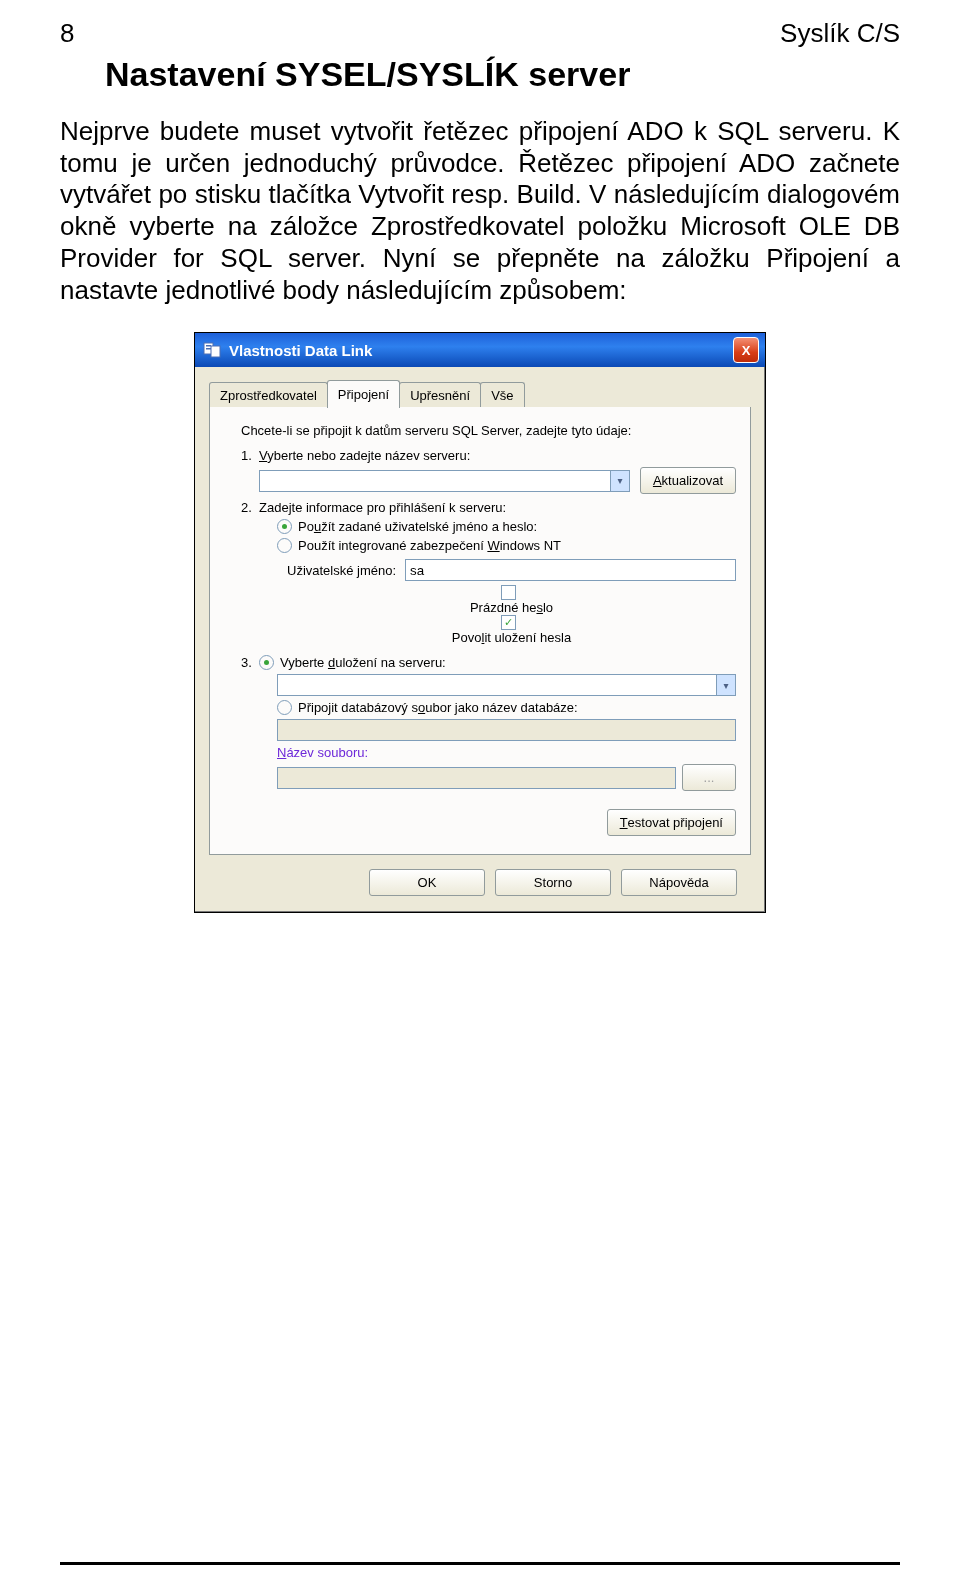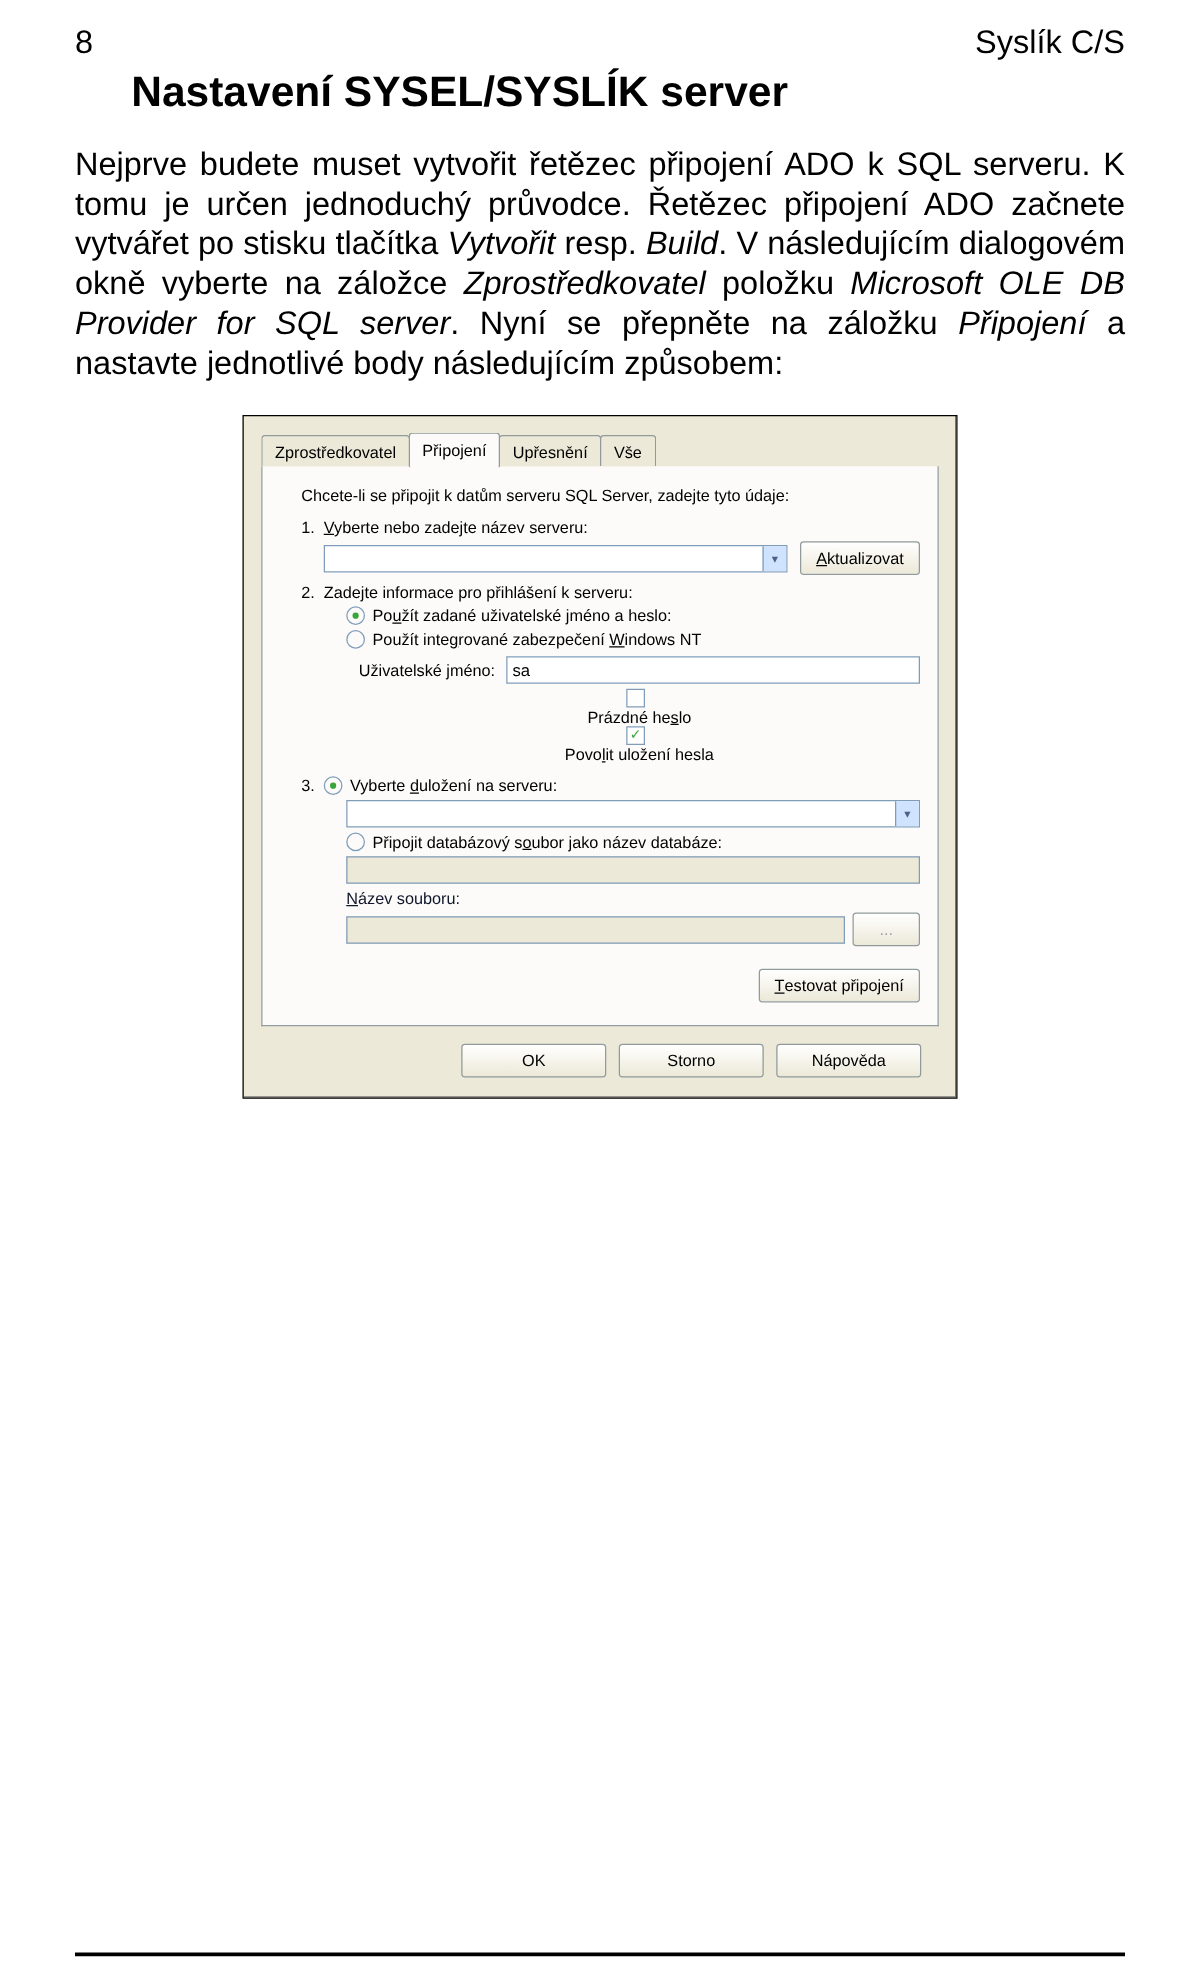--- a/index.html
+++ b/index.html
@@ -3,21 +3,21 @@
 <meta charset="utf-8">
 <style>
   html,body{margin:0;padding:0;background:#fff;}
   body{width:960px;min-height:1590px;font-family:Arial,Helvetica,sans-serif;color:#000;position:relative;box-sizing:border-box;}
   .page{padding:18px 60px 0 60px;}
   .hdr{display:flex;align-items:baseline;font-size:26px;margin-bottom:6px;}
   .hdr .pageno{margin-right:6px;}
   .hdr .apptitle{margin-left:auto;}
   .heading{font-size:34px;font-weight:bold;margin:4px 0 12px 45px;}
   .body{font-size:26px;line-height:1.22;text-align:justify;}
-  .italic{font-style:italic;}
+  .italic{}
   .footer-line{position:absolute;left:60px;right:60px;bottom:25px;border-top:3px solid #000;}
   
   .dlg-wrap{display:flex;justify-content:center;margin-top:26px;}
   .dlg{width:570px;background:#ece9d8;border:1px solid #000;box-shadow:-1px -1px 0 #777 inset;font-family:Tahoma,Arial,sans-serif;font-size:13px;color:#000;}
   .titlebar{height:34px;background:linear-gradient(#1e60d8,#2e80ee 40%,#0b49b5);display:flex;align-items:center;padding:0 6px;color:#fff;font-weight:bold;font-size:15px;}
   .titlebar .ticon{width:22px;height:22px;margin-right:6px;display:flex;align-items:center;justify-content:center;}
   .titlebar .ticon svg{display:block;}
   .titlebar .close{margin-left:auto;width:24px;height:24px;border:1px solid #fff;border-radius:4px;background:linear-gradient(#f49074,#d83e17 60%,#be2c0a);display:flex;align-items:center;justify-content:center;font-weight:bold;font-size:13px;color:#fff;}
   .dlg-body{padding:14px 14px 16px 14px;}
   .tabstrip{position:relative;height:26px;display:flex;align-items:flex-end;}
@@ -39,41 +39,53 @@
   .drop .arrow:after{content:"▾";font-size:10px;color:#4d6185;}
   .btn{height:25px;border:1px solid #919b9c;background:linear-gradient(#fff,#ece9d8);padding:0 12px;display:inline-flex;align-items:center;border-radius:3px;white-space:nowrap;user-select:none;}
   .radio{width:13px;height:13px;border:1px solid #7f9db9;border-radius:50%;margin-right:6px;display:inline-flex;align-items:center;justify-content:center;flex:0 0 13px;}
   .radio.sel:after{content:"";width:5px;height:5px;background:#39a53a;border-radius:50%;}
   .chk{width:13px;height:13px;border:1px solid #7f9db9;background:#fff;margin-right:6px;display:inline-flex;align-items:center;justify-content:center;flex:0 0 13px;}
   .chk.sel:after{content:"✓";font-size:11px;color:#39a53a;line-height:1;}
   .gap6{width:6px;flex:0 0 6px;}
   .gap10{width:10px;flex:0 0 10px;}
   .btnrow{display:flex;justify-content:flex-end;gap:10px;padding:14px 14px 0 0;}
   .btn-wide{min-width:90px;justify-content:center;}
-  .disabled-lbl{color:#0f172a;}
+  .disabled-lbl{color:#6d28d9;}
   .spacer-r{margin-left:auto;}
   .servername-row .drop{flex:1;}
 </style>
 </head>
 <body>
 
 <div class="page">
   <div class="hdr">
     <div class="pageno">8</div>
     <div class="apptitle">Syslík C/S</div>
   </div>
   <div class="heading">Nastavení SYSEL/SYSLÍK server</div>
 
 
   <div class="body" style="margin-top:22px;">
     <span>Nejprve budete muset vytvořit řetězec připojení ADO k SQL serveru. K tomu je určen jednoduchý průvodce. Řetězec připojení ADO začnete vytvářet po stisku tlačítka </span><span class="italic">Vytvořit</span><span> resp. </span><span class="italic">Build</span><span>. V následujícím dialogovém okně vyberte na záložce </span><span class="italic">Zprostředkovatel</span><span> položku </span><span class="italic">Microsoft OLE DB Provider for SQL server</span><span>. Nyní se přepněte na záložku </span><span class="italic">Připojení</span><span> a nastavte jednotlivé body následujícím způsobem:</span>
   </div>
 
   <div class="dlg-wrap">
     <div class="dlg">
+      <div class="titlebar">
+        <span class="ticon">
+          <svg width="18" height="18" viewBox="0 0 18 18">
+              <rect x="1" y="2" width="9" height="11" fill="#fff" stroke="#4a6fb5"></rect>
+              <rect x="8" y="5" width="9" height="11" fill="#fff" stroke="#4a6fb5"></rect>
+              <rect x="3" y="4" width="5" height="1.5" fill="#4a6fb5"></rect>
+              <rect x="3" y="7" width="5" height="1.5" fill="#4a6fb5"></rect>
+            </svg>
+        </span>
+        <span>Vlastnosti Data Link</span>
+        <span class="close">X</span>
+      </div>
       <div class="dlg-body">
         <div class="tabstrip">
           <div class="tab">Zprostředkovatel</div>
           <div class="tab sel">Připojení</div>
           <div class="tab">Upřesnění</div>
           <div class="tab">Vše</div>
         </div>
         <div class="tabpanel">
           <div class="prompt">Chcete-li se připojit k datům serveru SQL Server, zadejte tyto údaje:</div>
 

